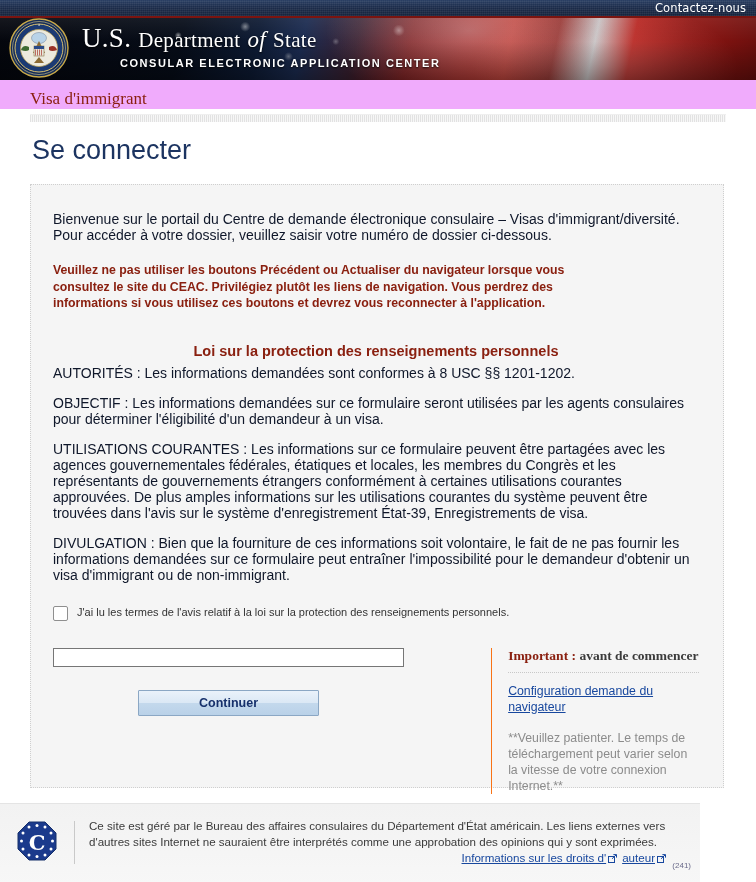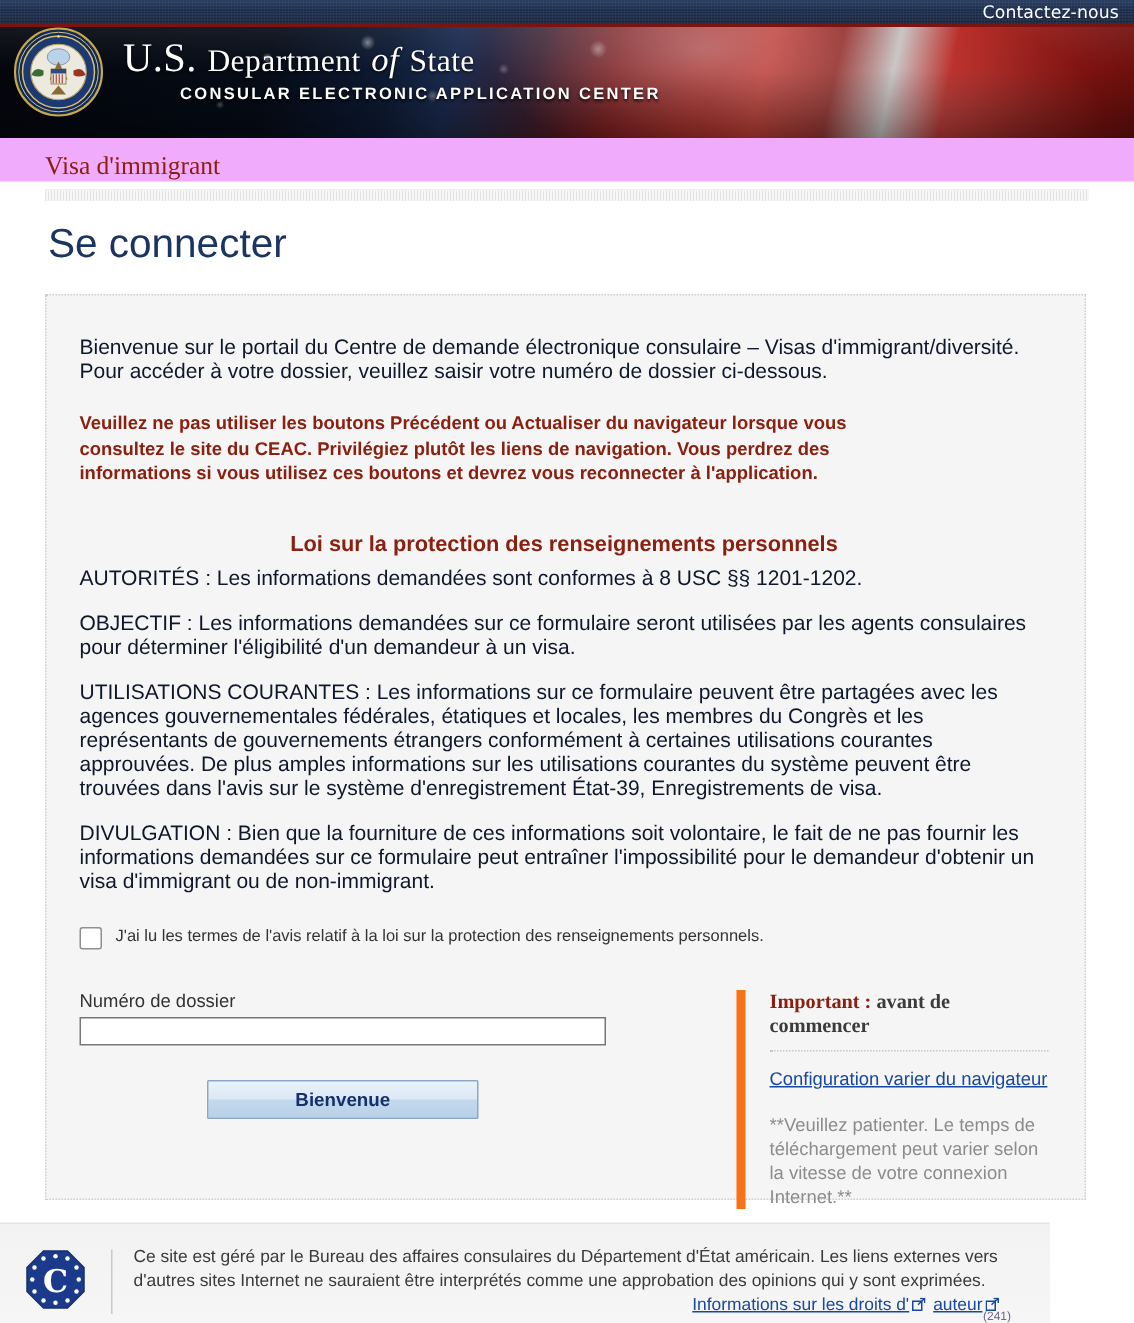--- a/index.html
+++ b/index.html
@@ -40,21 +40,21 @@
     font-size: 11.5px;
     font-family: "DejaVu Sans", sans-serif;
     text-decoration: none;
     letter-spacing: .1px;
     z-index: 2;
   }
 
   
   .masthead {
     position: relative;
-    height: 74px;
+    height: 62px;
     overflow: hidden;
     background: #3b82f6;
   }
   .flag-layer {
     position: absolute;
     inset: 0;
     background:
       radial-gradient(ellipse 220px 120px at 62% 20%, rgba(210,215,225,.40), rgba(210,215,225,0) 65%),
       radial-gradient(ellipse 190px 90px at 80% 78%, rgba(255,255,255,.20), rgba(255,255,255,0) 70%),
       linear-gradient(102deg,
@@ -249,21 +249,21 @@
     background: linear-gradient(to bottom, #eaf2fa 0%, #dbe8f5 48%, #c3d8ec 52%, #b9d1e8 100%);
     color: #16306b;
     font-family: "Liberation Sans", sans-serif;
     font-size: 12.5px;
     font-weight: bold;
     cursor: pointer;
   }
 
   .col-aside {
     width: 214px;
-    border-left: 6px solid #f97316;
+    border-left: 1px solid #f97316;
     padding-left: 16px;
     box-sizing: border-box;
   }
   .aside-title {
     font-family: "Liberation Serif", serif;
     font-size: 13.5px;
     line-height: 16px;
     color: #3b3b3b;
     font-weight: bold;
   }
@@ -319,21 +319,21 @@
     text-decoration: underline;
     font-size: 11.6px;
   }
   .ext-icon {
     display: inline-block;
     vertical-align: -1px;
     margin: 0 5px 0 2px;
   }
   .build-no {
     position: absolute;
-    right: 26px;
+    right: 9px;
     bottom: 16px;
     color: #6a6a8a;
     font-size: 8px;
   }
 </style>
 </head>
 <body>
 
 <div class="topbar">
   <a href="#" class="contact-link">Contactez-nous</a>
@@ -395,33 +395,32 @@
     <p class="para tight">DIVULGATION : Bien que la fourniture de ces informations soit volontaire, le fait de ne pas fournir les informations demandées sur ce formulaire peut entraîner l'impossibilité pour le demandeur d'obtenir un visa d'immigrant ou de non-immigrant.</p>
 
     <div class="ack-row">
       <div class="ack-box"></div>
       <div class="ack-label">J'ai lu les termes de l'avis relatif à la loi sur la protection des renseignements personnels.</div>
     </div>
 
     <div class="cols">
 
       <div class="col-form">
-        <div class="field-label">Numéro de dossier</div>
         <input class="text-input" type="text" placeholder="" style="">
         <div class="btn-wrap">
-          <button class="btn-continue">Bienvenue</button>
+          <button class="btn-continue">Continuer</button>
         </div>
       </div>
 
       <div class="col-aside">
         <div class="aside-title">
           <span class="imp">Important :</span><span> avant de commencer</span>
         </div>
         <div class="aside-rule"></div>
-        <a href="#" class="aside-link">Configuration varier du navigateur</a>
+        <a href="#" class="aside-link">Configuration demande du navigateur</a>
         <div class="aside-note">**Veuillez patienter. Le temps de téléchargement peut varier selon la vitesse de votre connexion Internet.**</div>
       </div>
 
     </div>
   </div>
 </div>
 
 <div class="footer">
   <div class="footer-inner">
 

